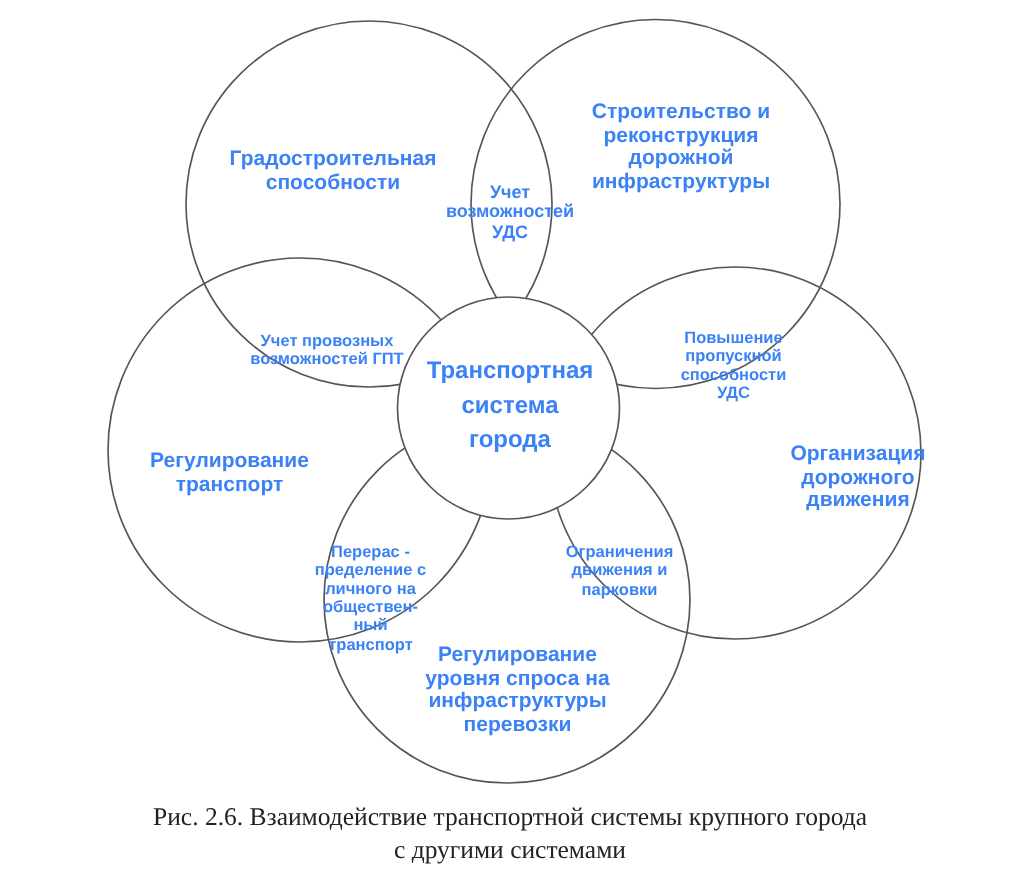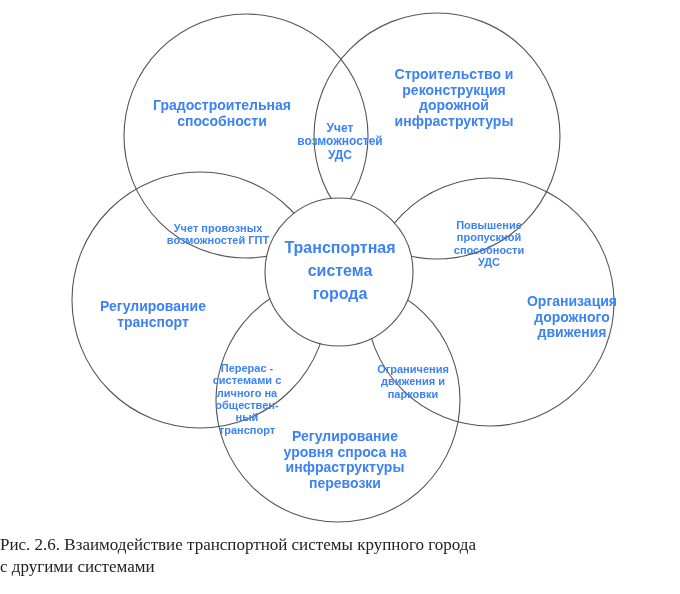--- a/index.html
+++ b/index.html
@@ -17,20 +17,21 @@
     transform: translate(-50%, -50%);
   }
   .big { font-size: 14px; }
   .mid { font-size: 12px; text-align: center; }
   .small { font-size: 11px; margin-top: 19px; }
   .center-lbl { font-size: 16px; line-height: 1.45; }
   .caption {
     position: absolute;
     left: 0; width: 680px;
     top: 534px;
+    text-align: center;
     font-family: "Liberation Serif", "DejaVu Serif", serif;
     font-size: 17px;
     color: #222;
     line-height: 1.3;
     white-space: pre-line;
   }
 </style>
 </head>
 <body>
 
@@ -67,21 +68,21 @@
 возможностей
 УДС</div>
 <div class="label small" style="left:489px; top:225px;">Повышение
 пропускной
 способности
 УДС</div>
 <div class="label small" style="left:413px; top:362px;">Ограничения
 движения и
 парковки</div>
 <div class="label small" style="left:247px; top:380px;">Перерас -
-системами с
+пределение с
 личного на
 обществен-
 ный
 транспорт</div>
 <div class="label small" style="left:218px; top:215px;">Учет провозных
 возможностей ГПТ</div>
 
 <div class="caption">Рис. 2.6. Взаимодействие транспортной системы крупного города
 с другими системами</div>
 

